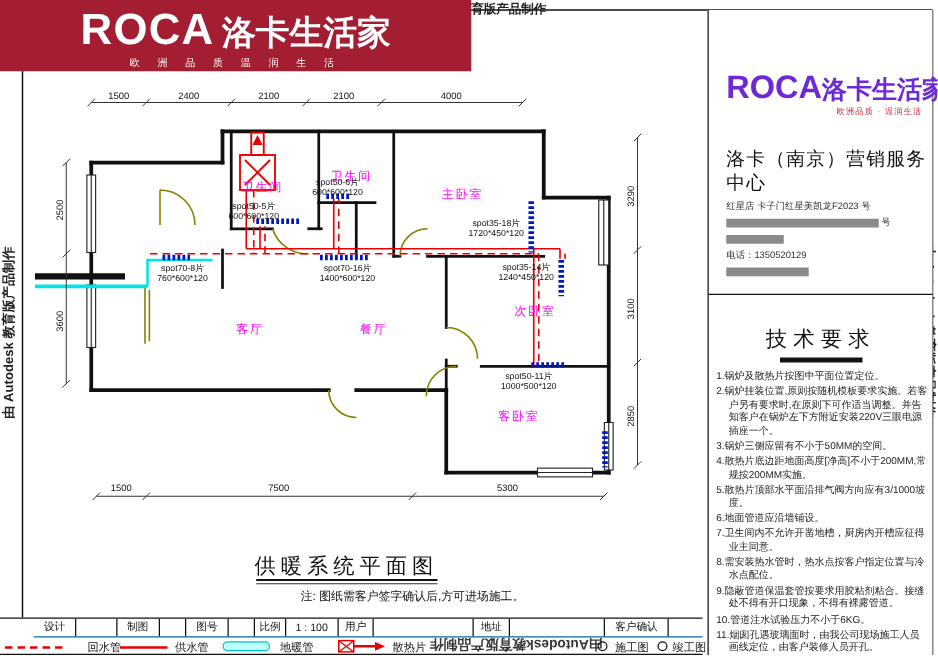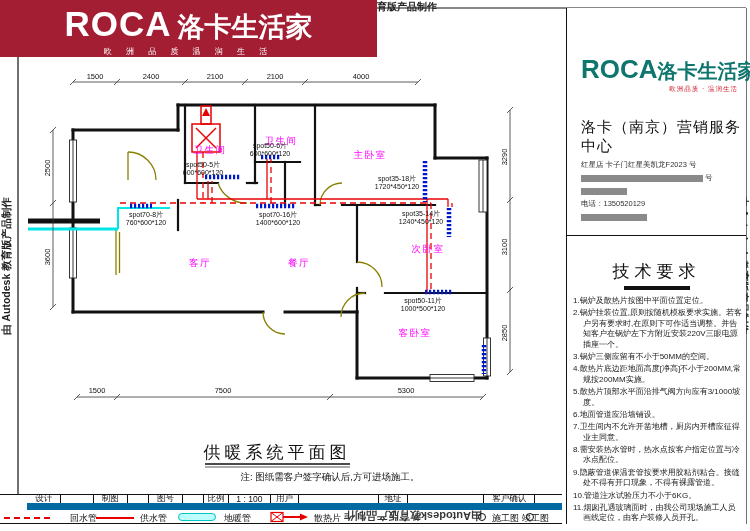--- a/index.html
+++ b/index.html
@@ -13,35 +13,35 @@
   #banner .cn{font-size:27px;font-weight:bold;margin-left:6px;}
   #banner .slogan{text-align:center;font-size:8px;letter-spacing:6px;margin-top:1px;color:#fff;}
   
   .stamp{color:#222;font-weight:bold;white-space:nowrap;}
   #stamp-top{left:377px;top:0;font-size:10px;font-family:Liberation Serif, serif;}
   #stamp-left{left:-89px;top:234px;width:190px;height:12px;font-size:10.5px;transform:rotate(-90deg);}
   #stamp-right{left:619px;top:259px;width:250px;height:12px;font-size:10.5px;transform:rotate(90deg);text-align:center;}
   #stamp-bottom{left:292px;top:508px;width:190px;font-size:11px;transform:rotate(180deg);opacity:.9;}
   
   #panel{left:566px;top:8px;width:180px;height:516px;border-left:1.5px solid #111;background:#fff;box-sizing:border-box;}
-  #panel .logo{margin:46px 6px 0 14px;white-space:nowrap;color:#0f766e;}
+  #panel .logo{margin:46px 6px 0 14px;white-space:nowrap;color:#6d28d9;}
   #panel .logo .roca{font-size:26px;font-weight:bold;}
   #panel .logo .cn{font-size:20px;font-weight:bold;}
   #panel .logo-sub{color:#cf1f2f;font-size:6.5px;text-align:right;margin:0 8px 0 0;letter-spacing:1px;}
   #panel .center-name{font-size:15px;letter-spacing:1px;margin:24px 0 0 14px;}
   #panel .addr{font-size:7.5px;margin:4px 0 0 14px;color:#333;}
   #panel .bar{display:inline-block;background:#8a8a8a;height:7px;vertical-align:middle;}
   #panel .bar-row{margin:3px 0 0 14px;font-size:7.5px;color:#333;}
   #tech{margin-top:14px;border-top:1.5px solid #111;padding-top:24px;}
   #tech .t-title{font-size:17px;letter-spacing:5px;text-align:center;}
   #tech .t-underline{width:66px;height:4px;background:#111;margin:3px auto 6px auto;}
   #tech .req{font-size:8px;line-height:1.3;margin:0 4px 2px 6px;padding-left:10px;text-indent:-10px;color:#222;}
   
   #tblock{left:0;top:494px;width:562px;height:30px;border-top:1.2px solid #111;border-bottom:1.2px solid #111;box-sizing:border-box;}
-  #tb-row1{display:flex;height:15px;border-bottom:7px solid #0369a1;box-sizing:border-box;margin-left:27px;}
+  #tb-row1{display:flex;height:15px;border-bottom:1px solid #0369a1;box-sizing:border-box;margin-left:27px;}
   #tb-row1 .c{border-right:1px solid #111;box-sizing:border-box;font-size:8.5px;display:flex;align-items:center;justify-content:center;white-space:nowrap;overflow:hidden;}
   #tb-row2{position:relative;height:14px;font-size:9px;}
   #tb-row2 .leg-label{position:absolute;top:2px;white-space:nowrap;}
   .leg-dash{position:absolute;top:7px;border-top:2px dashed #e80000;width:46px;}
   .leg-solid{position:absolute;top:7px;border-top:2px solid #e80000;width:38px;}
   .leg-capsule{position:absolute;top:3px;width:38px;height:8px;background:#bdfdfd;border:1.5px solid #00c5c5;border-radius:5px;box-sizing:border-box;}
   .leg-circle{position:absolute;top:3px;width:8px;height:8px;border:1.2px solid #111;border-radius:50%;box-sizing:border-box;}
   
   text{font-family:"Liberation Sans","DejaVu Sans",sans-serif;}
   .dim{font-size:7.5px;fill:#111;text-anchor:middle;}
@@ -303,15 +303,15 @@
       <rect x="1" y="1.5" width="12" height="9" stroke="#e80000" fill="none" stroke-width="1.2"></rect>
       <line x1="1" y1="1.5" x2="13" y2="10.5" stroke="#e80000" stroke-width="1"></line>
       <line x1="13" y1="1.5" x2="1" y2="10.5" stroke="#e80000" stroke-width="1"></line>
       <line x1="13" y1="6" x2="30" y2="6" stroke="#e80000" stroke-width="2"></line>
       <polygon points="30,2.5 38,6 30,9.5" fill="#e80000"></polygon>
     </svg>
     <span class="leg-label" style="left:314px;">散热片</span>
     <span class="leg-circle" style="left:478px;"></span>
     <span class="leg-label" style="left:492px;">施工图</span>
     <span class="leg-circle" style="left:526px;"></span>
-    <span class="leg-label" style="left:522px;text-align:center;">竣工图</span>
+    <span class="leg-label" style="left:538px;text-align:center;">竣工图</span>
   </div>
 </div>
 
 </body></html>

